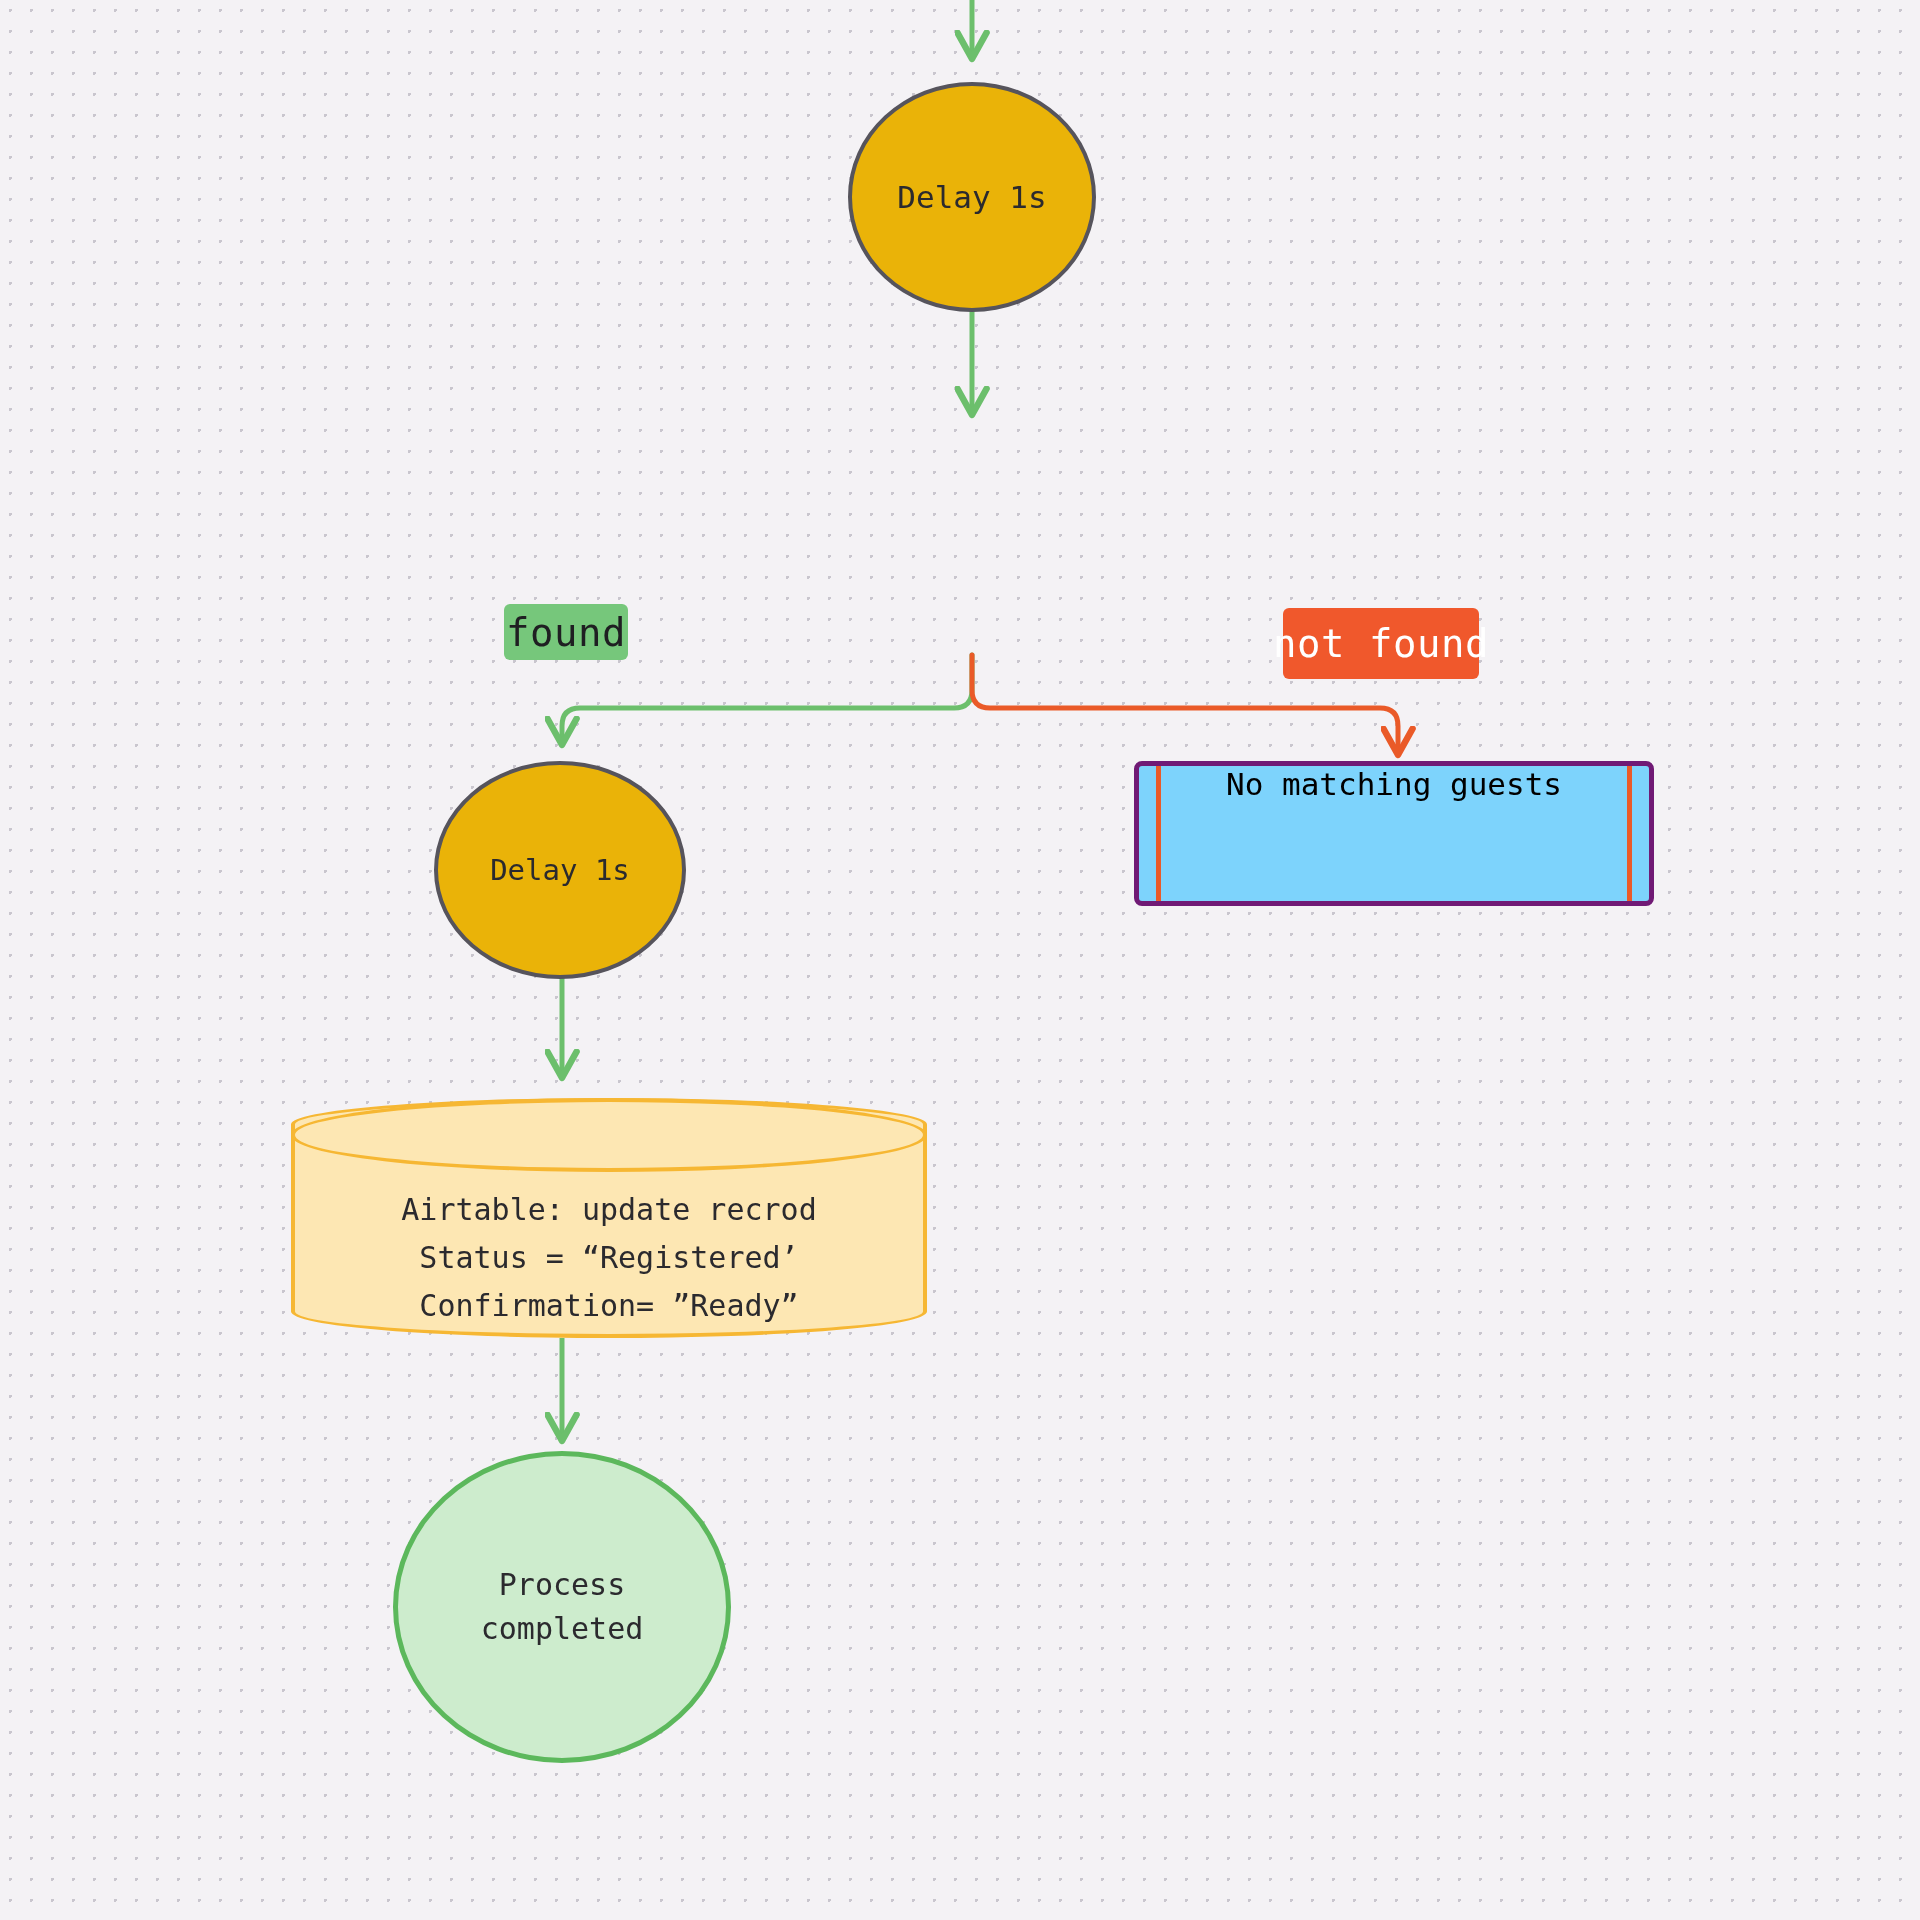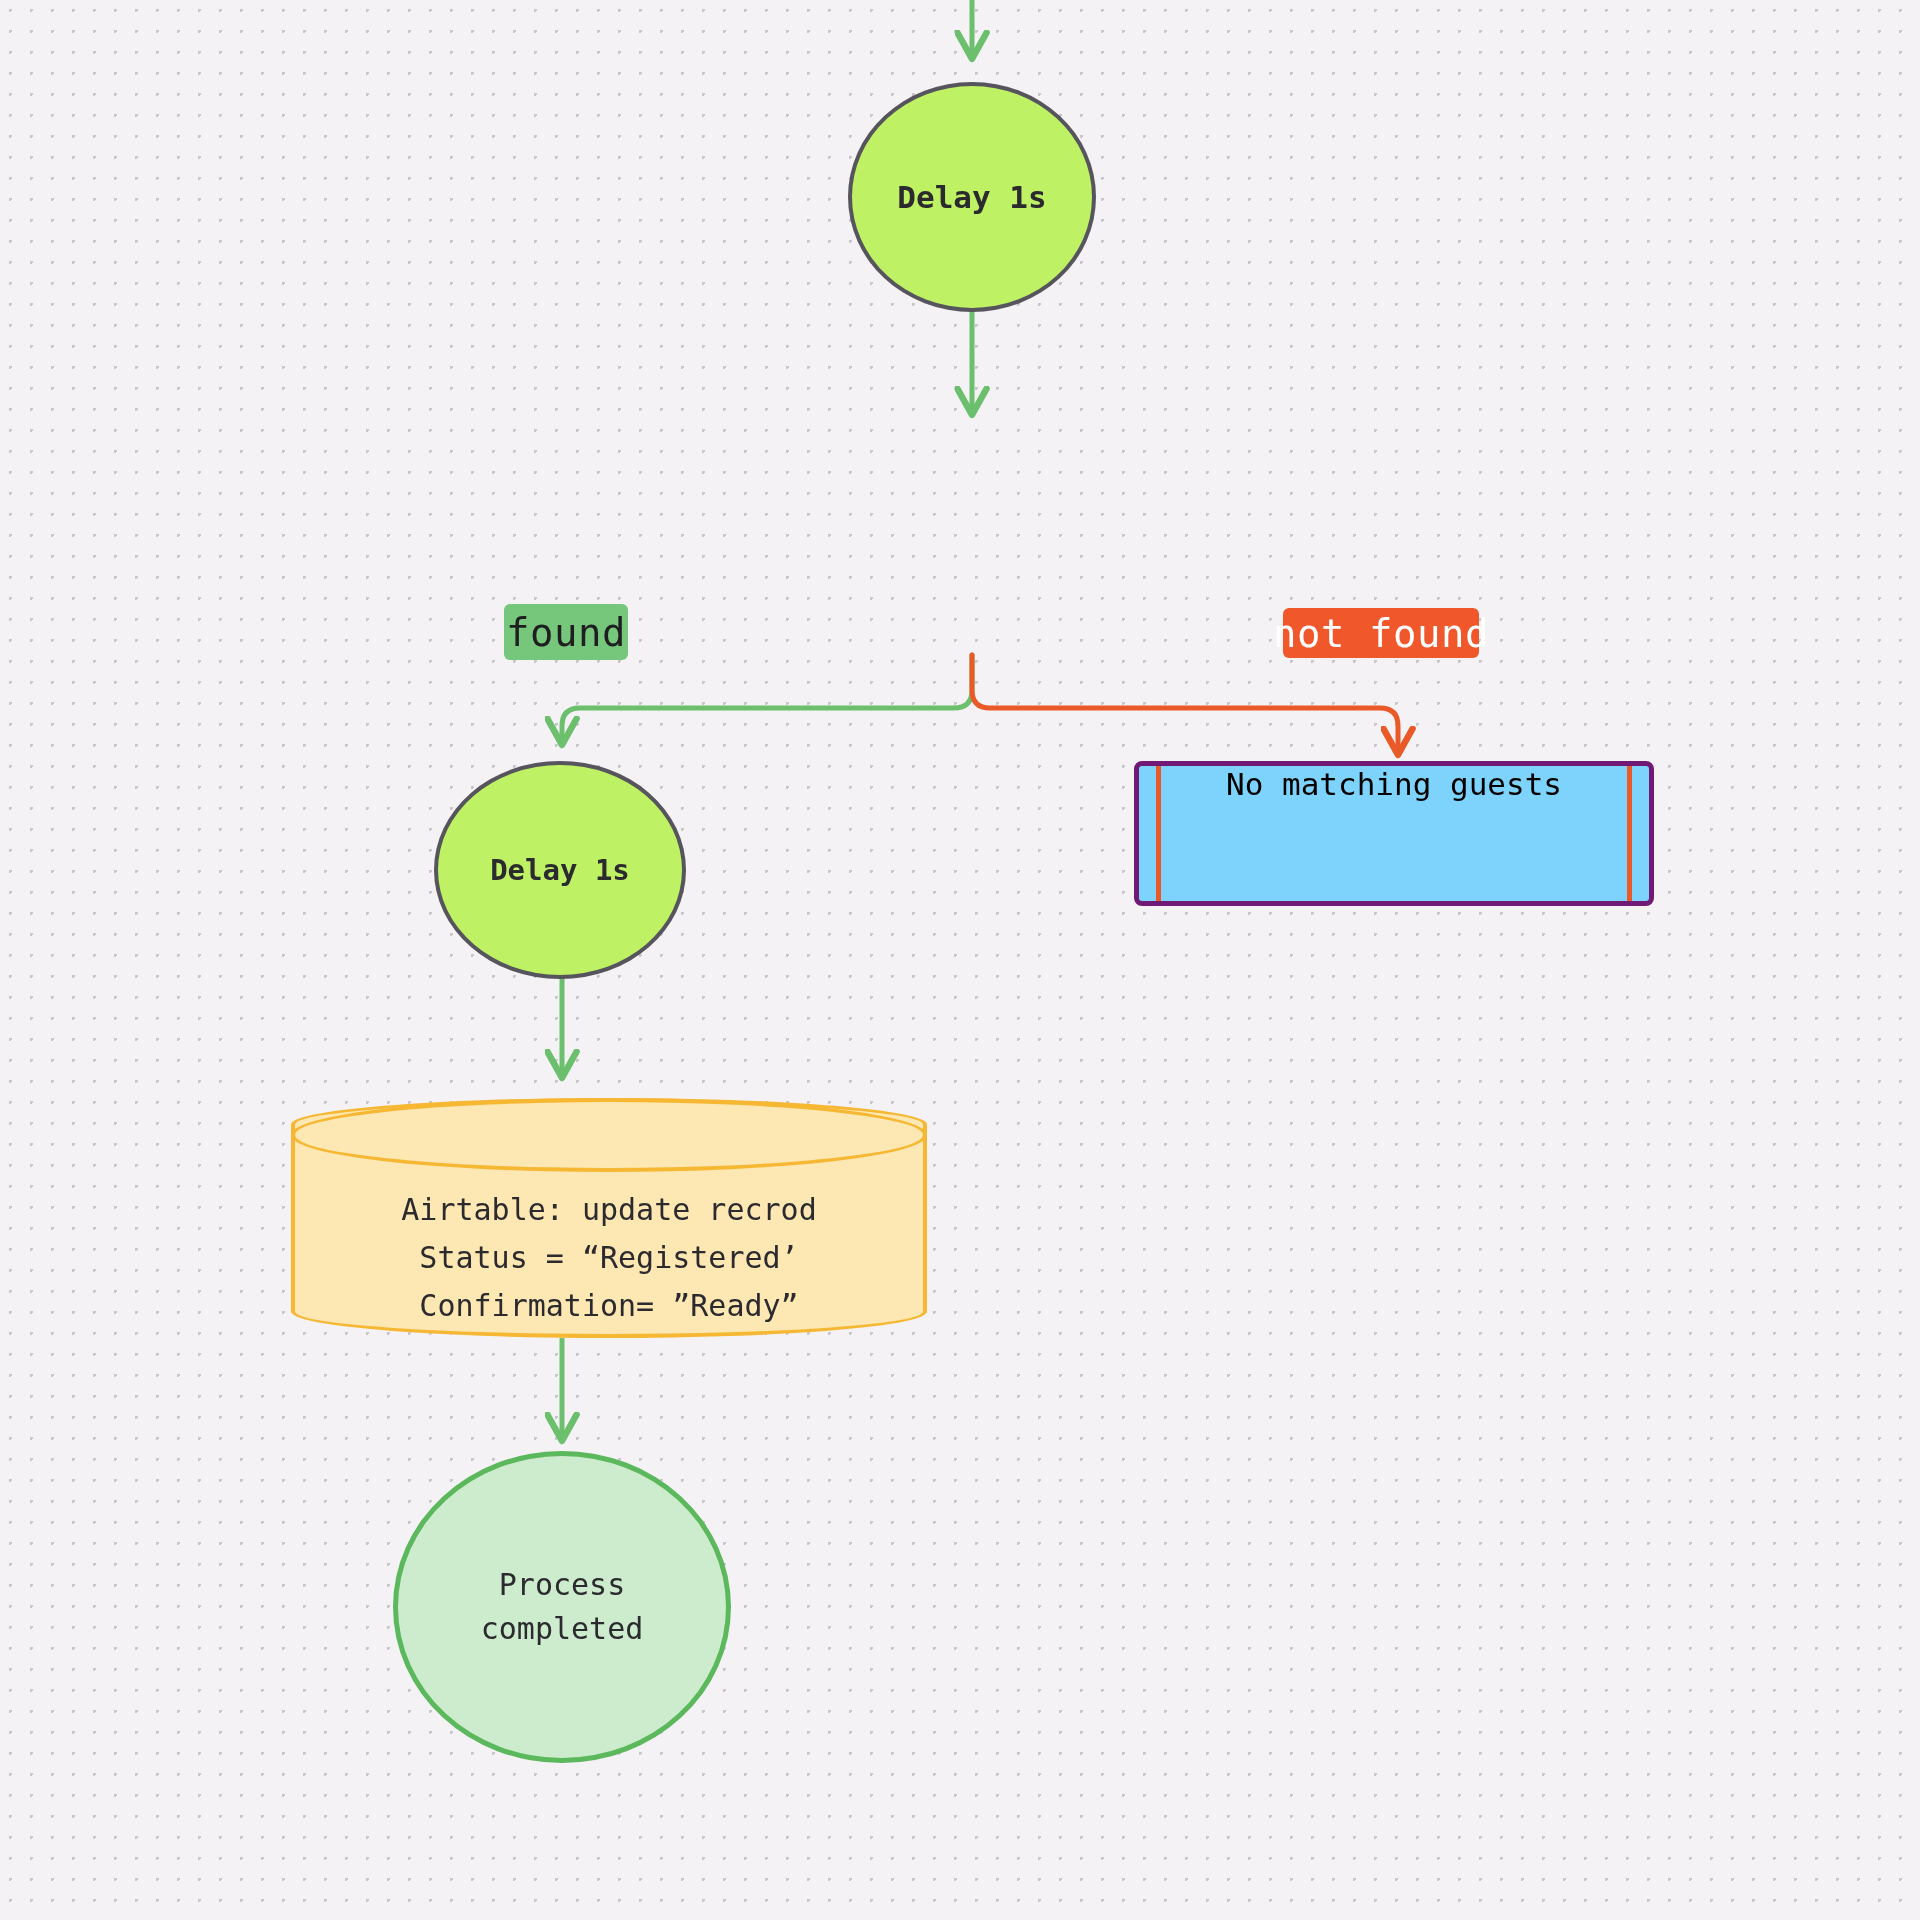--- a/index.html
+++ b/index.html
@@ -42,23 +42,22 @@
     text-align: center;
     color: #2b2a2e;
     white-space: pre;
   }
 
   
   .circle {
     border-radius: 50%;
   }
   .circle-plain {
-    background: #bef264;
+    background: #eab308;
     border: 4px solid #56545c;
-    font-weight: bold;
   }
   .circle-success {
     background: #cdeccd;
     border: 5px solid #5cb85c;
   }
 
   
   .cylinder {
     background: #fde7b3;
     border: 4px solid #f6b733;
@@ -166,21 +165,21 @@
 
   <div class="node circle circle-plain t-31" style="left:848px; top:82px; width:248px; height:230px;">
     <span>Delay 1s</span>
   </div>
 
 
   <div class="edge-label label-found" style="left:504px; top:604px; width:124px; height:56px;">
     <span>found</span>
   </div>
 
-  <div class="edge-label label-notfound" style="left:1283px; top:608px; width:196px; height:50px;">
+  <div class="edge-label label-notfound" style="left:1283px; top:608px; width:196px; height:71px;">
     <span>not found</span>
   </div>
 
   <div class="node circle circle-plain t-29" style="left:434px; top:761px; width:252px; height:218px;">
     <span>Delay 1s</span>
   </div>
 
   <div class="subroutine t-31" style="left:1134px; top:761px; width:520px; height:145px;">
     <span class="sub-label">No matching guests</span>
   </div>

